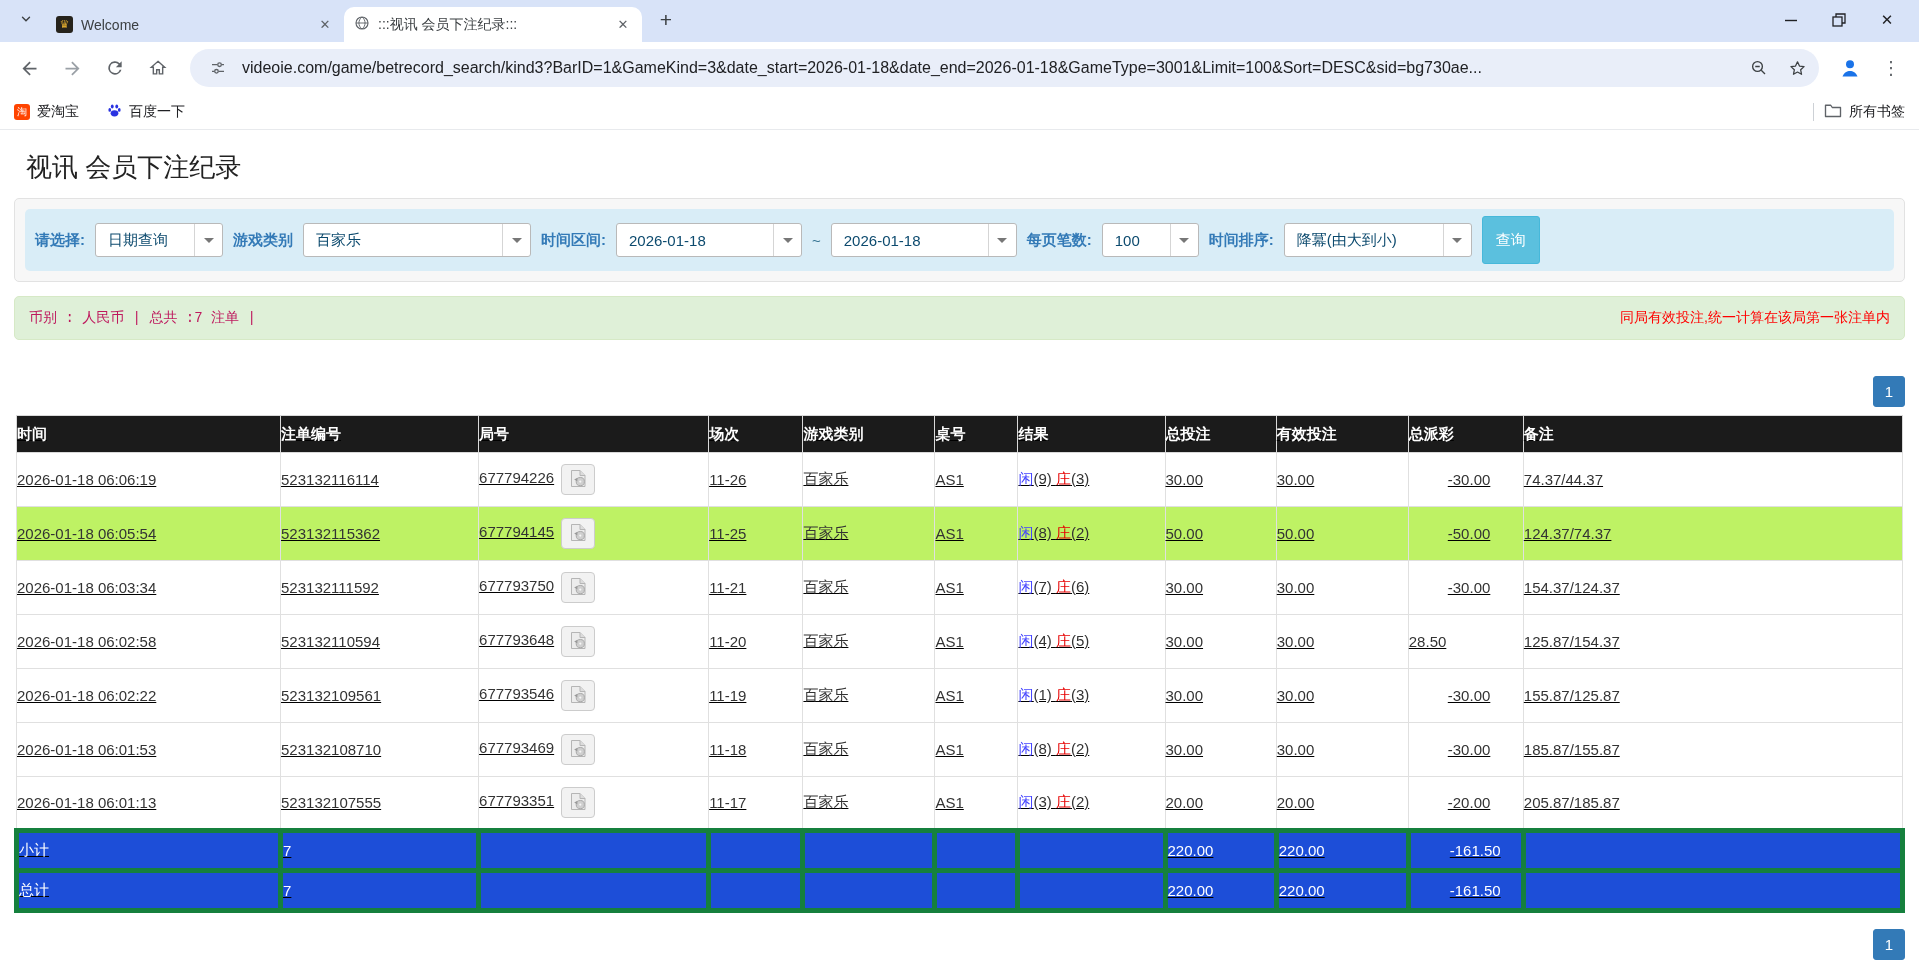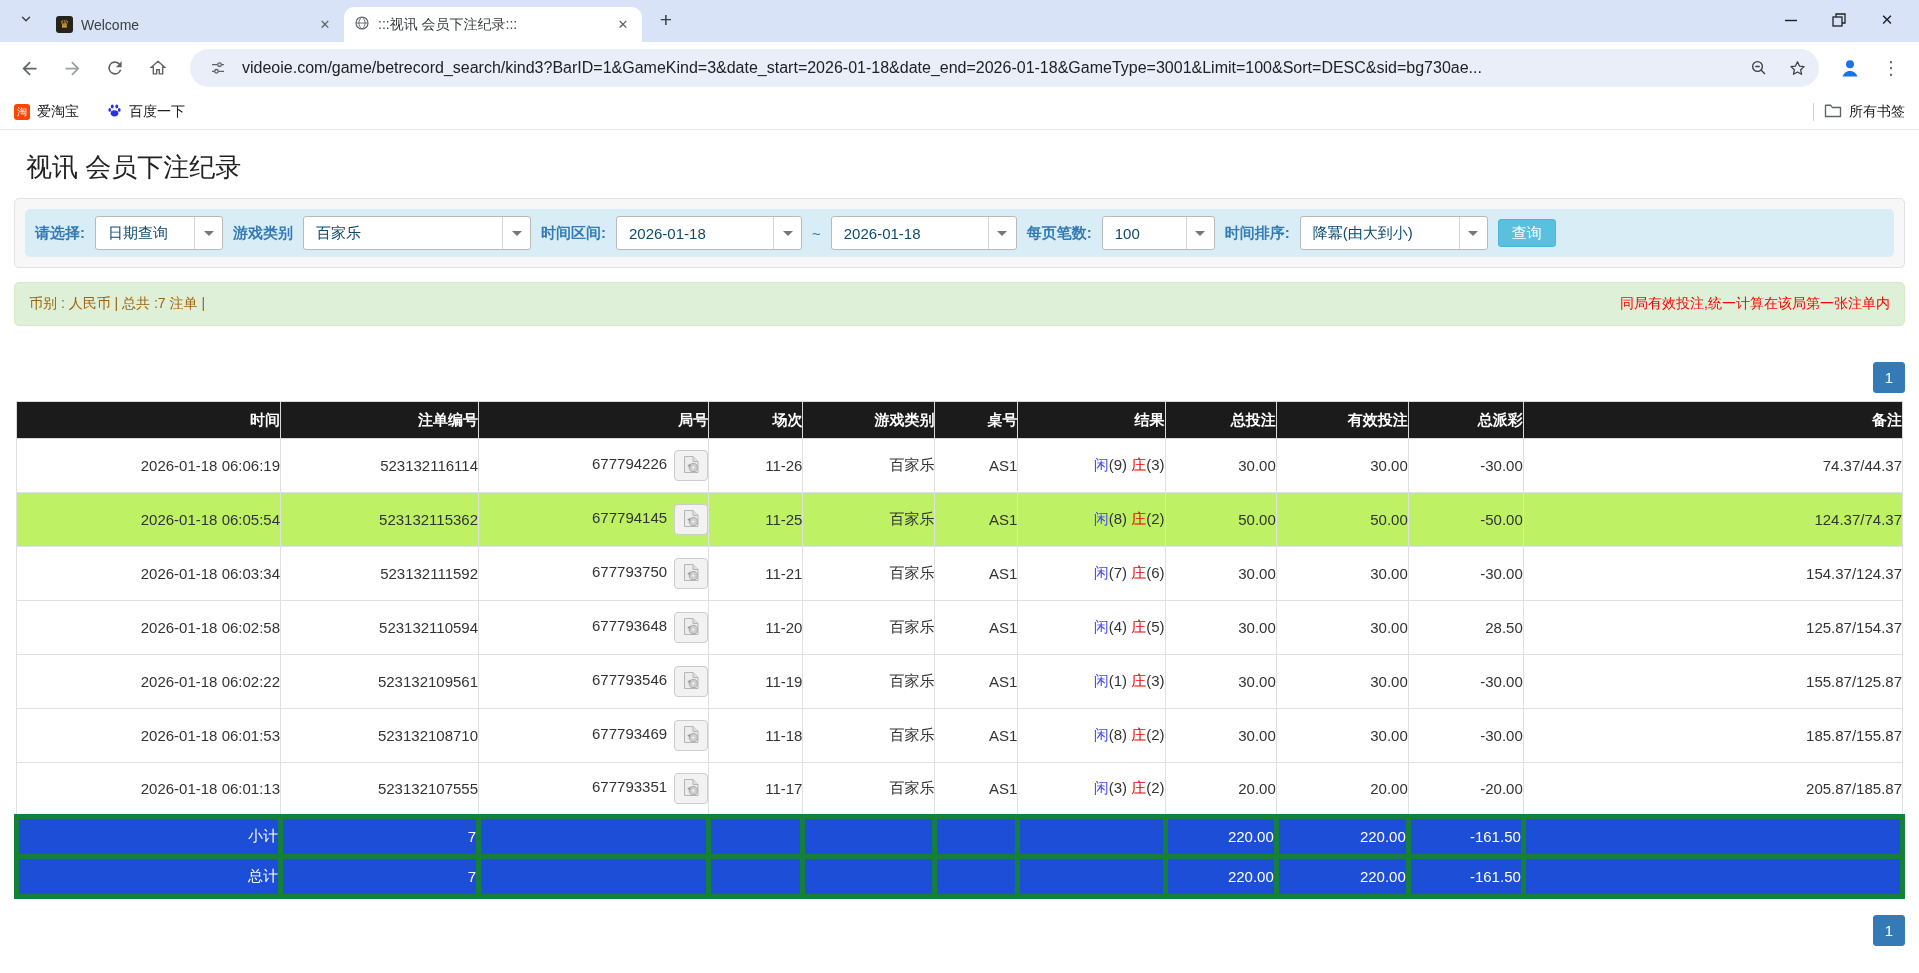--- a/index.html
+++ b/index.html
@@ -33,30 +33,30 @@
   
   .page-title { font-size:26px; font-weight:400; color:#222; margin:20px 26px 13px; }
   .filter-panel { margin:0 14px; background:#f7f7f7; border:1px solid #e2e2e2; border-radius:5px; padding:10px; }
   .filter-bar { background:#d9edf7; border-radius:5px; padding:7px 10px; display:flex; align-items:center; gap:10px; }
   .flabel { color:#337ab7; font-weight:bold; font-size:15px; white-space:nowrap; }
   .ftilde { color:#31708f; font-size:15px; }
   .sel { display:inline-flex; align-items:center; background:#fff; border:1px solid #b9b9b9; border-radius:3px; height:34px; cursor:pointer; }
   .sel-text { flex:1; padding:0 12px; font-size:15px; color:#0c4a6e; white-space:nowrap; overflow:hidden; }
   .sel-caret { width:28px; align-self:stretch; display:flex; align-items:center; justify-content:center; border-left:1px solid #d5d5d5; }
   .caret-tri { width:0; height:0; border:5px solid transparent; border-top-color:#777; margin-top:5px; }
-  .w-mode { width:128px; } .w-game { width:228px; } .w-date { width:186px; } .w-pp { width:113px; } .w-sort { width:188px; }
-  .btn-search { background:#5bc0de; border:1px solid #46b8da; color:#fff; font-size:15px; height:28px; padding:0 13px; border-radius:3px; cursor:pointer; font-family:inherit; }
+  .w-mode { width:128px; } .w-game { width:228px; } .w-date { width:186px; } .w-pp { width:97px; } .w-sort { width:188px; }
+  .btn-search { background:#5bc0de; border:1px solid #46b8da; color:#fff; font-size:15px; height:48px; padding:0 13px; border-radius:3px; cursor:pointer; font-family:inherit; }
   .summary-bar { margin:14px 14px 0; background:#dff0d8; border:1px solid #d6e9c6; border-radius:5px; padding:12px 14px; display:flex; justify-content:space-between; align-items:center; font-size:14px; }
-  .summary-left { color:#a16207; }
+  .summary-left { color:#be185d;font-family:Liberation Mono, monospace; }
   .summary-right { color:#ff0000; }
   .pager { margin:36px 14px 8px; text-align:right; }
   .pager.bottom { margin:16px 14px 0; }
   .page-btn { display:inline-block; background:#337ab7; border:1px solid #337ab7; color:#fff; padding:6px 11px; font-size:15px; border-radius:3px; cursor:pointer; }
   
-  table.bets { width:calc(100% - 28px); margin:4px 14px; border-collapse:collapse; text-align:right; }
+  table.bets { width:calc(100% - 28px); margin:4px 14px; border-collapse:collapse; text-align:left;text-decoration:underline; }
   table.bets th { background:#1b1b1b; color:#fff; font-size:15px; font-weight:bold; height:37px; border:1px solid #d9d9d9; }
   table.bets td { height:54px; font-size:15px; color:#333; border:1px solid #e0e0e0; background:#fff; }
   table.bets tr.hl td { background:#bef264; }
   td.blue { color:#2b6fd4; }
   td.neg, span.neg { color:#ff0000;padding-left:39px; }
   .res-p { color:#4444ff; }
   .res-b { color:#e60000; }
   .video-btn { display:inline-flex; align-items:center; justify-content:center; width:34px; height:31px; background:#f2f2f2; border:1px solid #ccc; border-radius:4px; margin-left:7px; vertical-align:middle; cursor:pointer; }
   table.bets tfoot td { height:40px; background:#1d4ed8; color:#fff; border:5px solid #15803d; }
 </style>

